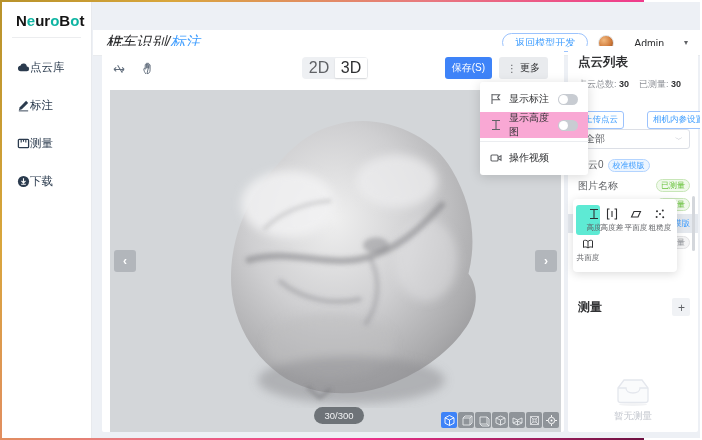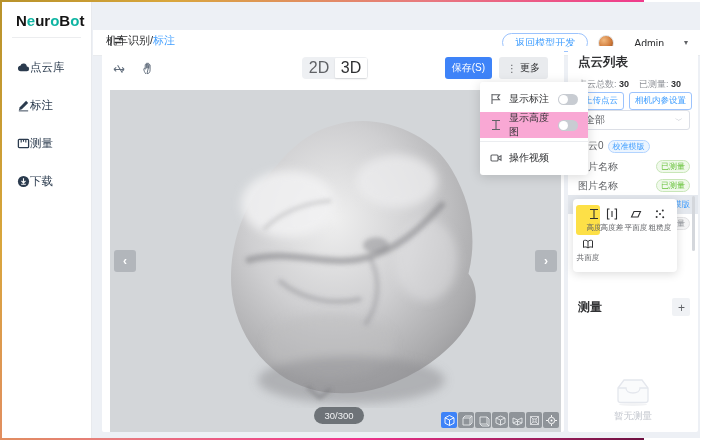--- a/index.html
+++ b/index.html
@@ -18,21 +18,21 @@
   
   .topbar{position:absolute;left:91px;top:0;right:0;height:26px;background:#fff;border-bottom:1px solid #e9ebee;display:flex;align-items:center;margin-top:28px;}
   .hamburger{margin-left:17px;width:14px;height:13px;}
   .topbar-right{margin-left:auto;display:flex;align-items:center;gap:10px;padding-right:12px;}
   .back-btn{height:19px;padding:0 12px;border:1px solid #9cc3fd;border-radius:10px;background:#fff;color:#409eff;font-size:10px;line-height:17px;cursor:pointer;}
   .user{display:flex;align-items:center;gap:20px;font-size:10.5px;color:#303133;}
   .avatar{width:16px;height:16px;border-radius:50%;background:radial-gradient(circle at 35% 30%,#f2b97e 0%,#d07a3a 55%,#7e4220 100%);border:1px solid #e2e2e2;}
   .caret{font-size:8px;color:#606266;}
 
   
-  .breadcrumb{position:absolute;left:104px;top:31px;font-size:11px;color:#303133;}
+  .breadcrumb{position:absolute;left:104px;top:31px;font-size:15px;color:#303133;font-style:italic;}
   .breadcrumb .current{color:#409eff;}
 
   
   .main-panel{position:absolute;left:100px;top:44px;width:462px;height:386px;background:#fff;border-radius:2px;}
   .canvas-toolbar{position:relative;height:44px;display:flex;align-items:center;padding:0 10px;}
   .pan-icons{display:flex;gap:14px;align-items:center;}
   .pan-icons svg{width:15px;height:15px;}
   .seg-group{position:absolute;left:200px;top:11px;display:flex;background:#eef0f3;border-radius:4px;padding:1px;}
   .seg{width:32px;height:20px;font-size:16px;display:flex;align-items:center;justify-content:center;color:#606266;border-radius:1px;cursor:pointer;}
   .seg.active{background:#fff;color:#303133;box-shadow:0 1px 2px rgba(0,0,0,.12);}
@@ -49,21 +49,21 @@
   .viewbar{position:absolute;right:2px;bottom:4px;display:flex;gap:1px;}
   .view-btn{width:16px;height:16px;border-radius:2px;background:#8f9499;border:none;padding:1px;cursor:pointer;display:flex;align-items:center;justify-content:center;}
   .view-btn.active{background:#3e83f8;}
   .view-btn svg{width:13px;height:13px;}
 
   
   .right-panel{position:absolute;left:566px;top:44px;width:130px;height:386px;background:#fff;border-radius:2px;padding:8px 8px 0 10px;}
   .rp-title{font-size:12.5px;font-weight:bold;color:#303133;}
   .rp-stats{margin-top:7px;font-size:9px;color:#909399;display:flex;gap:10px;white-space:nowrap;}
   .rp-stats b{color:#303133;font-weight:bold;}
-  .rp-btns{margin-top:1px;display:flex;gap:5px;}
+  .rp-btns{margin-top:20px;display:flex;gap:23px;}
   .rp-btn{flex:none;height:18px;border:1px solid #9cc3fd;border-radius:3px;background:#fff;color:#409eff;font-size:8.5px;padding:0 5px;cursor:pointer;white-space:nowrap;}
   .rp-select{margin-top:0;height:20px;border:1px solid #dcdfe6;border-radius:3px;display:flex;align-items:center;padding:0 6px;font-size:10px;color:#606266;cursor:pointer;}
   .rp-select .chevron{margin-left:auto;color:#c0c4cc;font-size:8px;}
   .rp-group{margin-top:9px;display:flex;align-items:center;gap:4px;font-size:10px;color:#606266;}
   .badge-blue{font-size:8px;color:#409eff;background:#ecf5ff;border:1px solid #b3d4ff;border-radius:8px;padding:0px 4px;line-height:11px;}
   .rp-list{margin-top:4px;}
   .rp-row{height:19px;display:flex;align-items:center;font-size:10px;color:#606266;}
   .rp-row .nm{flex:1;}
   .badge-green{font-size:8px;color:#67c23a;background:#f0f9eb;border:1px solid #c8e6b8;border-radius:8px;padding:0 4px;line-height:11px;}
   .badge-gray{font-size:8px;color:#909399;background:#f4f4f5;border:1px solid #e2e2e4;border-radius:8px;padding:0 4px;line-height:11px;}
@@ -85,21 +85,21 @@
   .mm-item.hover{background:#f9a8d4;}
   .mm-item svg{width:12px;height:12px;flex:none;}
   .mm-divider{border:none;border-top:1px solid #ebedf0;margin:3px 0;}
   .toggle{margin-left:auto;width:20px;height:11px;border-radius:6px;background:#c8ccd2;position:relative;cursor:pointer;flex:none;}
   .toggle::after{content:"";position:absolute;left:1px;top:1px;width:9px;height:9px;border-radius:50%;background:#fff;}
 
   
   .tools-popup{position:absolute;left:571px;top:197px;width:104px;background:#fff;border-radius:4px;box-shadow:0 2px 10px rgba(0,0,0,.14);padding:6px 3px 7px 3px;z-index:25;}
   .tools-grid{display:flex;flex-wrap:wrap;}
   .tool{width:24px;padding:3px 0 2px 0;display:flex;flex-direction:column;align-items:center;gap:2px;border-radius:3px;cursor:pointer;}
-  .tool.active{background:#fde047;padding-left:11px;}
+  .tool.active{background:#5eead4;padding-left:11px;}
   .tool svg{width:12px;height:12px;}
   .tool-label{font-size:8px;color:#606266;white-space:nowrap;transform:scale(.95);}
 </style>
 </head>
 <body>
 
 <div class="frame">
 <div class="app">
 
   <aside class="sidebar">

